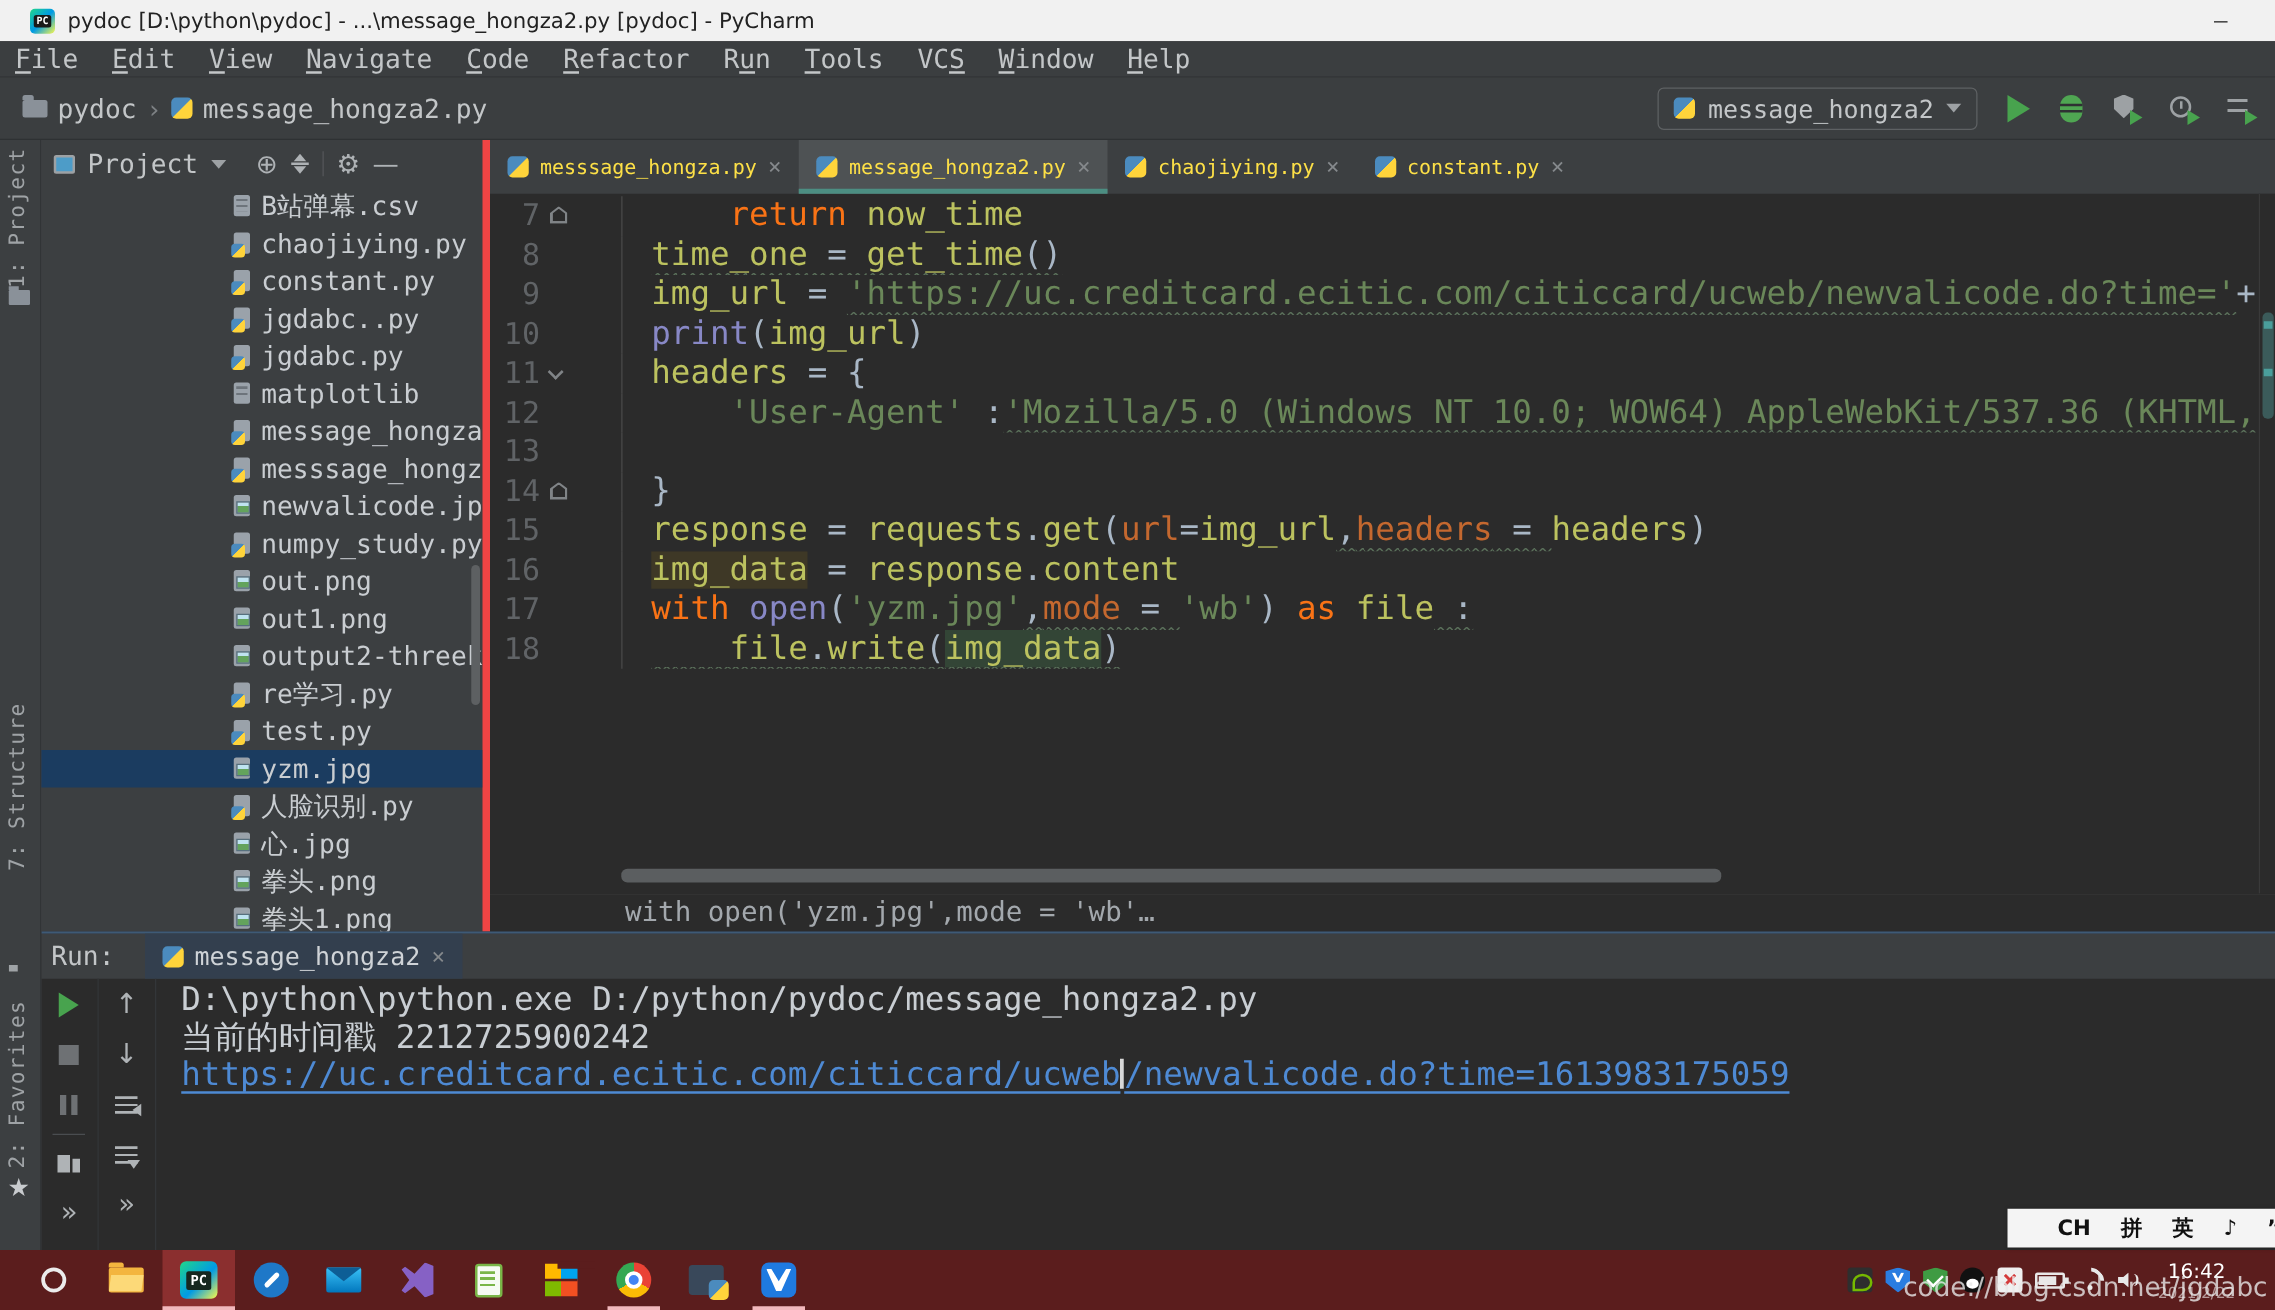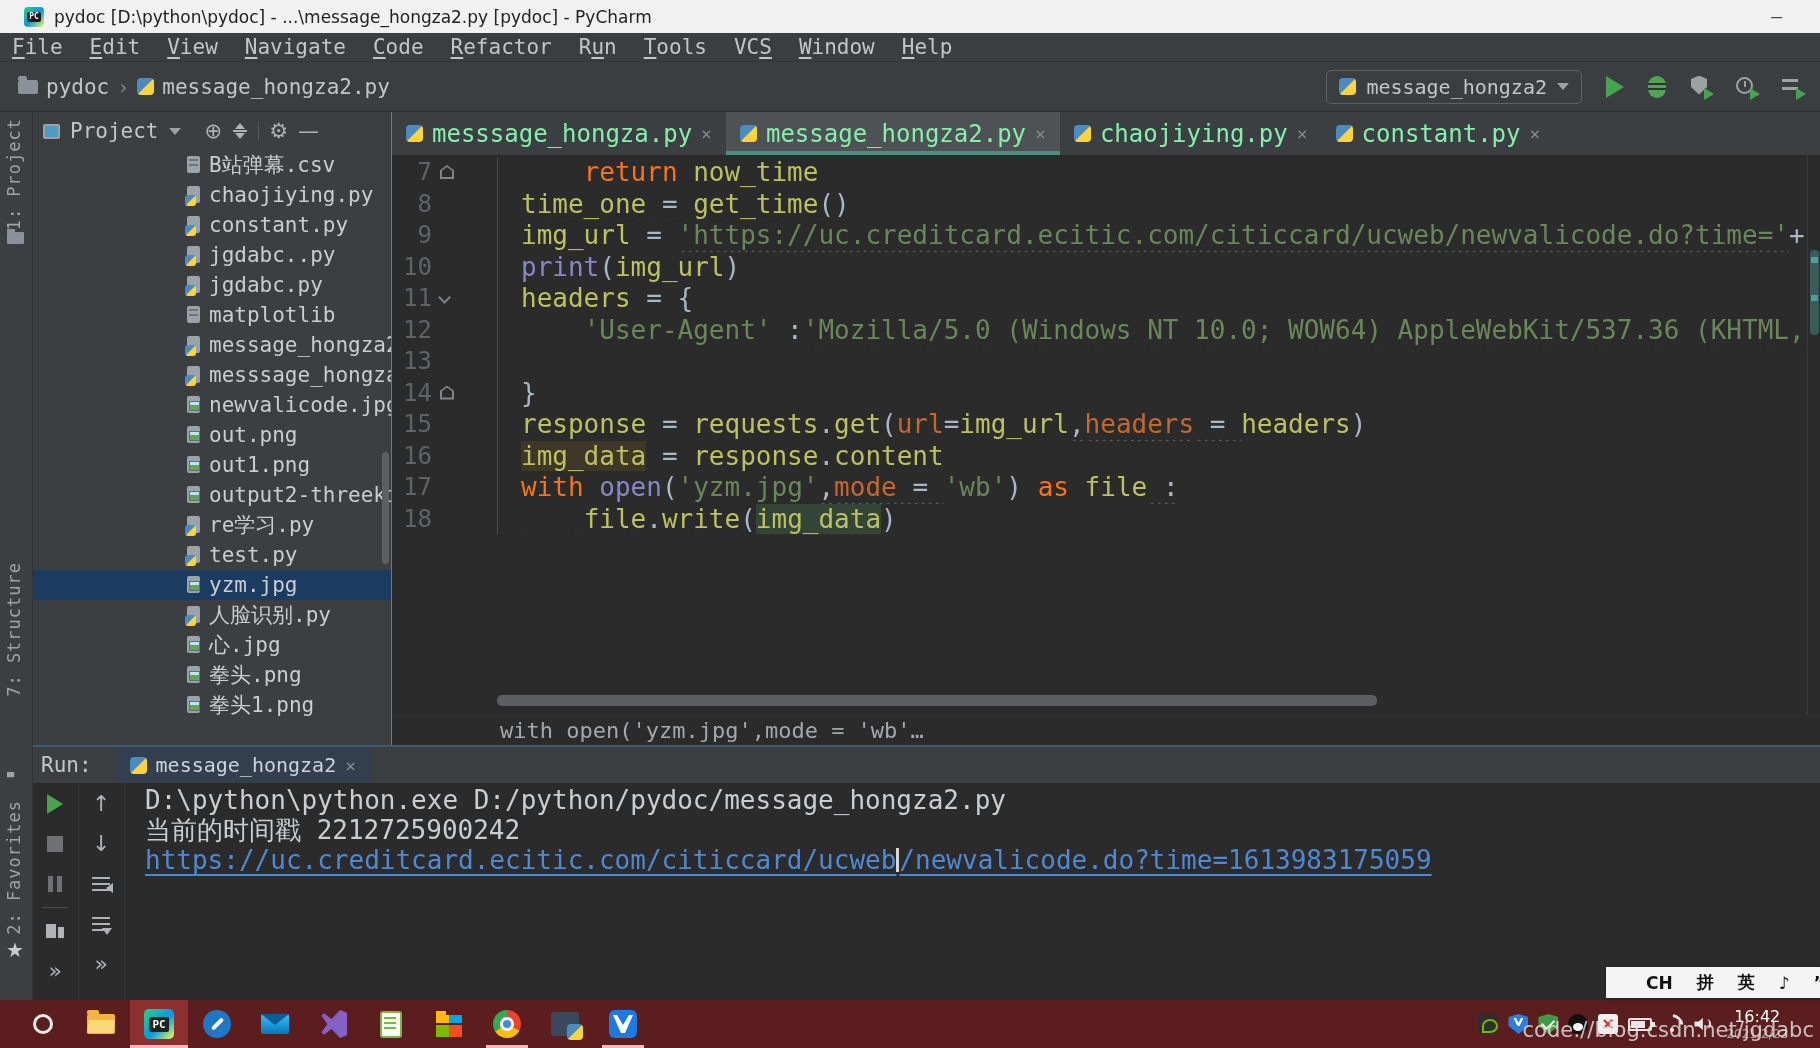--- a/index.html
+++ b/index.html
@@ -62,21 +62,21 @@
   .strip-folder{ position:absolute; left:7px; top:120px; width:17px; height:12px; background:#8a9199; border-radius:1px;}
   .strip-folder::before{content:"";position:absolute;top:-3px;left:0;width:8px;height:3px;background:#8a9199;}
   .strip-grid{ position:absolute; left:7px; top:660px; width:16px; height:13px;
     background:#9fa3a6; clip-path:polygon(0 0,45% 0,45% 40%,0 40%); box-shadow:0 0 0 0;}
   .strip-grid::after{content:"";position:absolute;left:0;top:0;width:16px;height:13px;
     background:linear-gradient(#9fa3a6,#9fa3a6);clip-path:polygon(55% 0,100% 0,100% 100%,0 100%,0 50%,55% 50%);}
   .strip-star{ position:absolute; left:6px; top:826px; color:#c8cbce; font-size:20px; font-family:"DejaVu Sans",sans-serif;}
   .right-col { flex:1; display:flex; flex-direction:column; }
   .upper { height:633px; display:flex; }
   
-  .project-panel { width:359px; background:#3c3f41; border-right:1px solid #ef4444; position:relative; flex:none; overflow:hidden;}
+  .project-panel { width:359px; background:#3c3f41; border-right:6px solid #ef4444; position:relative; flex:none; overflow:hidden;}
   .pp-header { height:38px; display:flex; align-items:center; gap:10px; padding:0 10px;}
   .pp-win-ico{ width:17px; height:15px; border:2px solid #9da1a4; border-radius:2px; position:relative; background:#4d9cc8;}
   .pp-title { font-size:21px; color:#c3c6c8;}
   .pp-caret { width:0;height:0;border-left:6px solid transparent;border-right:6px solid transparent;border-top:7px solid #9da1a4; margin-right:14px;}
   .pp-ico { color:#aeb2b5; font-size:21px; line-height:1; font-family:"DejaVu Sans",sans-serif;}
   .icon-collapse{ position:relative; width:16px; height:16px;}
   .icon-collapse::before{content:"";position:absolute;left:3px;top:0;width:0;height:0;
     border-left:5px solid transparent;border-right:5px solid transparent;border-bottom:6px solid #aeb2b5;}
   .icon-collapse::after{content:"";position:absolute;left:3px;bottom:0;width:0;height:0;
     border-left:5px solid transparent;border-right:5px solid transparent;border-top:6px solid #aeb2b5;}
@@ -92,21 +92,21 @@
     background:repeating-linear-gradient(#6d747b 0 2px,transparent 2px 5px);}
   .file-ico.image .page::after{ content:""; position:absolute; left:2px; top:5px; width:9px; height:8px;
     background:linear-gradient(#bfe3f0 0 40%,#63a35c 40% 100%); border:1px solid #57707e;}
   .file-ico.python .badge{ position:absolute; left:0; bottom:-2px; width:11px; height:11px; border-radius:3px;
     background:linear-gradient(135deg,#4b8bbe 0 49%,#ffd43b 51% 100%);}
   .tree-scroll { position:absolute; right:2px; top:340px; width:7px; height:112px; background:#5d6062; border-radius:4px;}
   
   .editor { flex:1; display:flex; flex-direction:column; background:#2b2b2b; position:relative; overflow:hidden;}
   .tabs { height:43px; background:#3c3f41; display:flex; align-items:stretch; flex:none;}
   .tab { display:flex; align-items:center; gap:9px; padding:0 14px; position:relative; cursor:default;}
-  .tab .tab-label { font-size:24px; color:#86efac;}
+  .tab .tab-label { font-size:16px; color:#fde047;}
   .tab .tab-close { font-size:18px; color:#85898c;}
   .tab.active { background:#4e5254;}
   .tab.active::after { content:""; position:absolute; left:0; right:0; bottom:0; height:4px; background:#4c8e82;}
   .code-wrap { flex:1; position:relative; overflow:hidden;}
   .code-area { position:absolute; inset:0 13px 30px 0; overflow:hidden; padding-top:2px; cursor:text;}
   .code-line { display:flex; height:31.5px; line-height:31.5px; white-space:pre;}
   .gutter { width:105px; flex:none; display:flex; position:relative;}
   .gutter .num { width:40px; text-align:right; font-size:24px; color:#606366;}
   .fold { position:absolute; left:48px; top:8px; width:14px; height:14px;}
   .fold.closed { background:#808487; clip-path:polygon(50% 0,100% 38%,100% 100%,0 100%,0 38%);}
@@ -368,20 +368,27 @@
                   <span class="page"></span>
                   <span class="badge"></span>
                 </span>
     <span class="tree-label">messsage_hongza.p</span>
   </div>
               <div class="tree-row">
     <span class="file-ico image"><span class="page"></span><span class="badge"></span></span>
     <span class="tree-label">newvalicode.jpg</span>
   </div>
               <div class="tree-row">
+    <span class="file-ico python">
+                  <span class="page"></span>
+                  <span class="badge"></span>
+                </span>
+    <span class="tree-label">numpy_study.py</span>
+  </div>
+              <div class="tree-row">
     <span class="file-ico image"><span class="page"></span><span class="badge"></span></span>
     <span class="tree-label">out.png</span>
   </div>
               <div class="tree-row">
     <span class="file-ico image"><span class="page"></span><span class="badge"></span></span>
     <span class="tree-label">out1.png</span>
   </div>
               <div class="tree-row">
     <span class="file-ico image"><span class="page"></span><span class="badge"></span></span>
     <span class="tree-label">output2-threeking</span>

